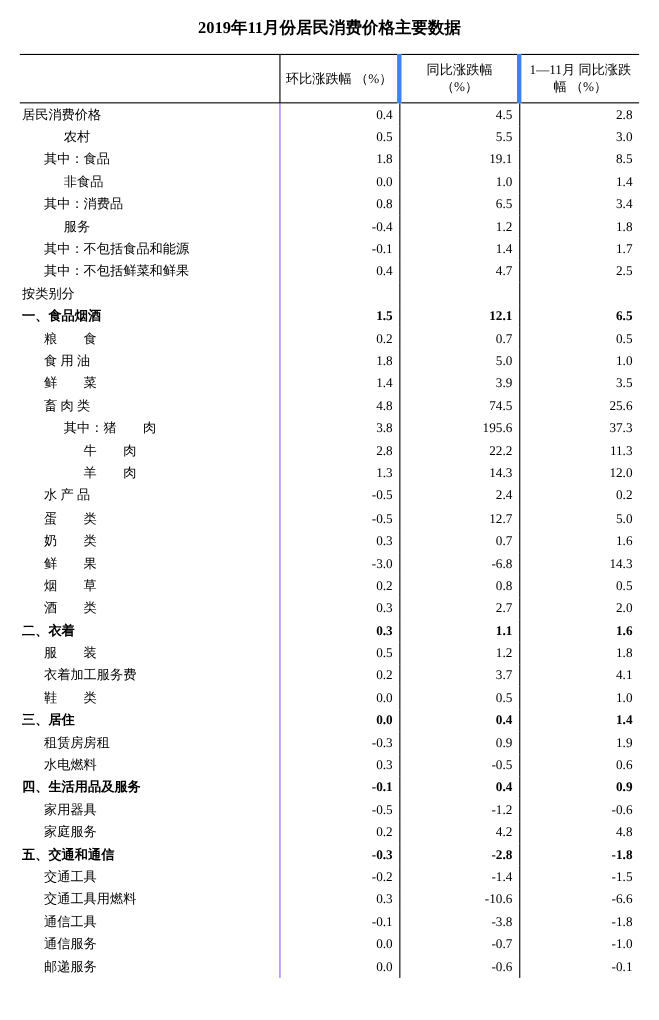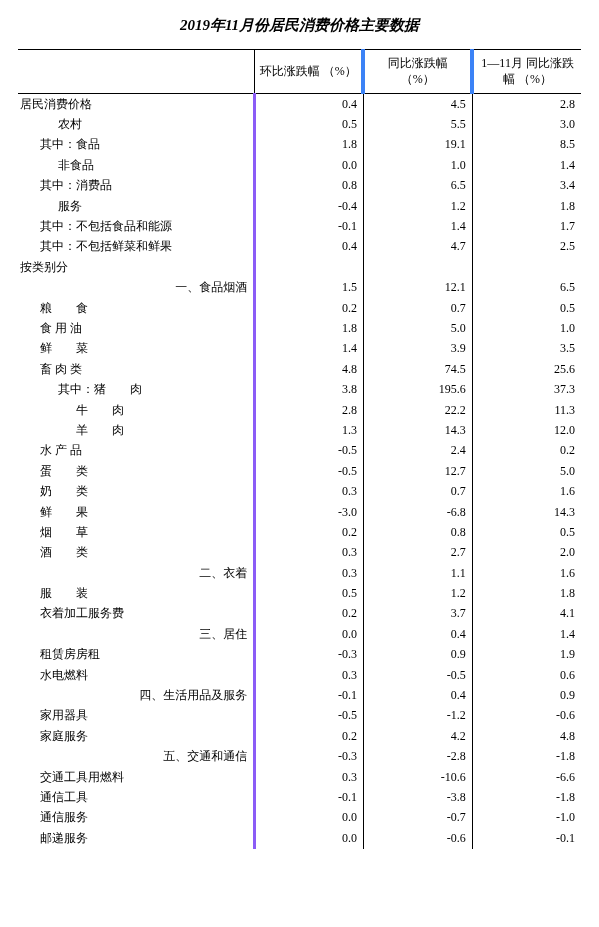--- a/index.html
+++ b/index.html
@@ -10,21 +10,20 @@
     margin: 0;
     padding: 12px 18px;
     width: 599px;
     box-sizing: border-box;
   }
   h1 {
     font-size: 15px;
     font-weight: bold;
     text-align: center;
     margin: 4px 0 14px;
-    font-style: italic;
   }
   table {
     width: 100%;
     border-collapse: collapse;
   }
   thead tr th {
     border-top: 1px solid #000;
     border-bottom: 1px solid #000;
     font-weight: normal;
     padding: 6px 4px;
@@ -39,33 +38,32 @@
   thead tr th:nth-child(2),
   thead tr th:nth-child(3) {
     border-right: 4px solid #3b82f6;
   }
   tbody td {
     padding: 1.5px 6px;
     line-height: 1.45;
   }
   tbody td.label {
     text-align: left;
-    border-right: 3px solid #8b5cf6;
+    border-right: 1px solid #8b5cf6;
     white-space: pre;
   }
   tbody td.num {
     text-align: right;
     border-right: 1px solid #000;
   }
   tbody td.num:last-child {
     border-right: none;
   }
   tbody tr.bold td {
-    font-weight: normal;
-    text-align: right;
+    font-weight: bold;
   }
   .ind0 { padding-left: 2px; }
   .ind1 { padding-left: 22px; }
   .ind2 { padding-left: 40px; }
   .ind3 { padding-left: 58px; }
   col.c0 { width: 42%; }
   col.cn { width: 19.3%; }
 </style>
 </head>
 <body>
@@ -241,20 +239,26 @@
         <td class="num">0.5</td>
         <td class="num">1.2</td>
         <td class="num">1.8</td>
       </tr>
       <tr>
         <td class="label ind1">衣着加工服务费</td>
         <td class="num">0.2</td>
         <td class="num">3.7</td>
         <td class="num">4.1</td>
       </tr>
+      <tr>
+        <td class="label ind1">鞋　　类</td>
+        <td class="num">0.0</td>
+        <td class="num">0.5</td>
+        <td class="num">1.0</td>
+      </tr>
       <tr class="bold">
         <td class="label ind0">三、居住</td>
         <td class="num">0.0</td>
         <td class="num">0.4</td>
         <td class="num">1.4</td>
       </tr>
       <tr>
         <td class="label ind1">租赁房房租</td>
         <td class="num">-0.3</td>
         <td class="num">0.9</td>
@@ -284,20 +288,26 @@
         <td class="num">4.2</td>
         <td class="num">4.8</td>
       </tr>
       <tr class="bold">
         <td class="label ind0">五、交通和通信</td>
         <td class="num">-0.3</td>
         <td class="num">-2.8</td>
         <td class="num">-1.8</td>
       </tr>
       <tr>
+        <td class="label ind1">交通工具</td>
+        <td class="num">-0.2</td>
+        <td class="num">-1.4</td>
+        <td class="num">-1.5</td>
+      </tr>
+      <tr>
         <td class="label ind1">交通工具用燃料</td>
         <td class="num">0.3</td>
         <td class="num">-10.6</td>
         <td class="num">-6.6</td>
       </tr>
       <tr>
         <td class="label ind1">通信工具</td>
         <td class="num">-0.1</td>
         <td class="num">-3.8</td>
         <td class="num">-1.8</td>

